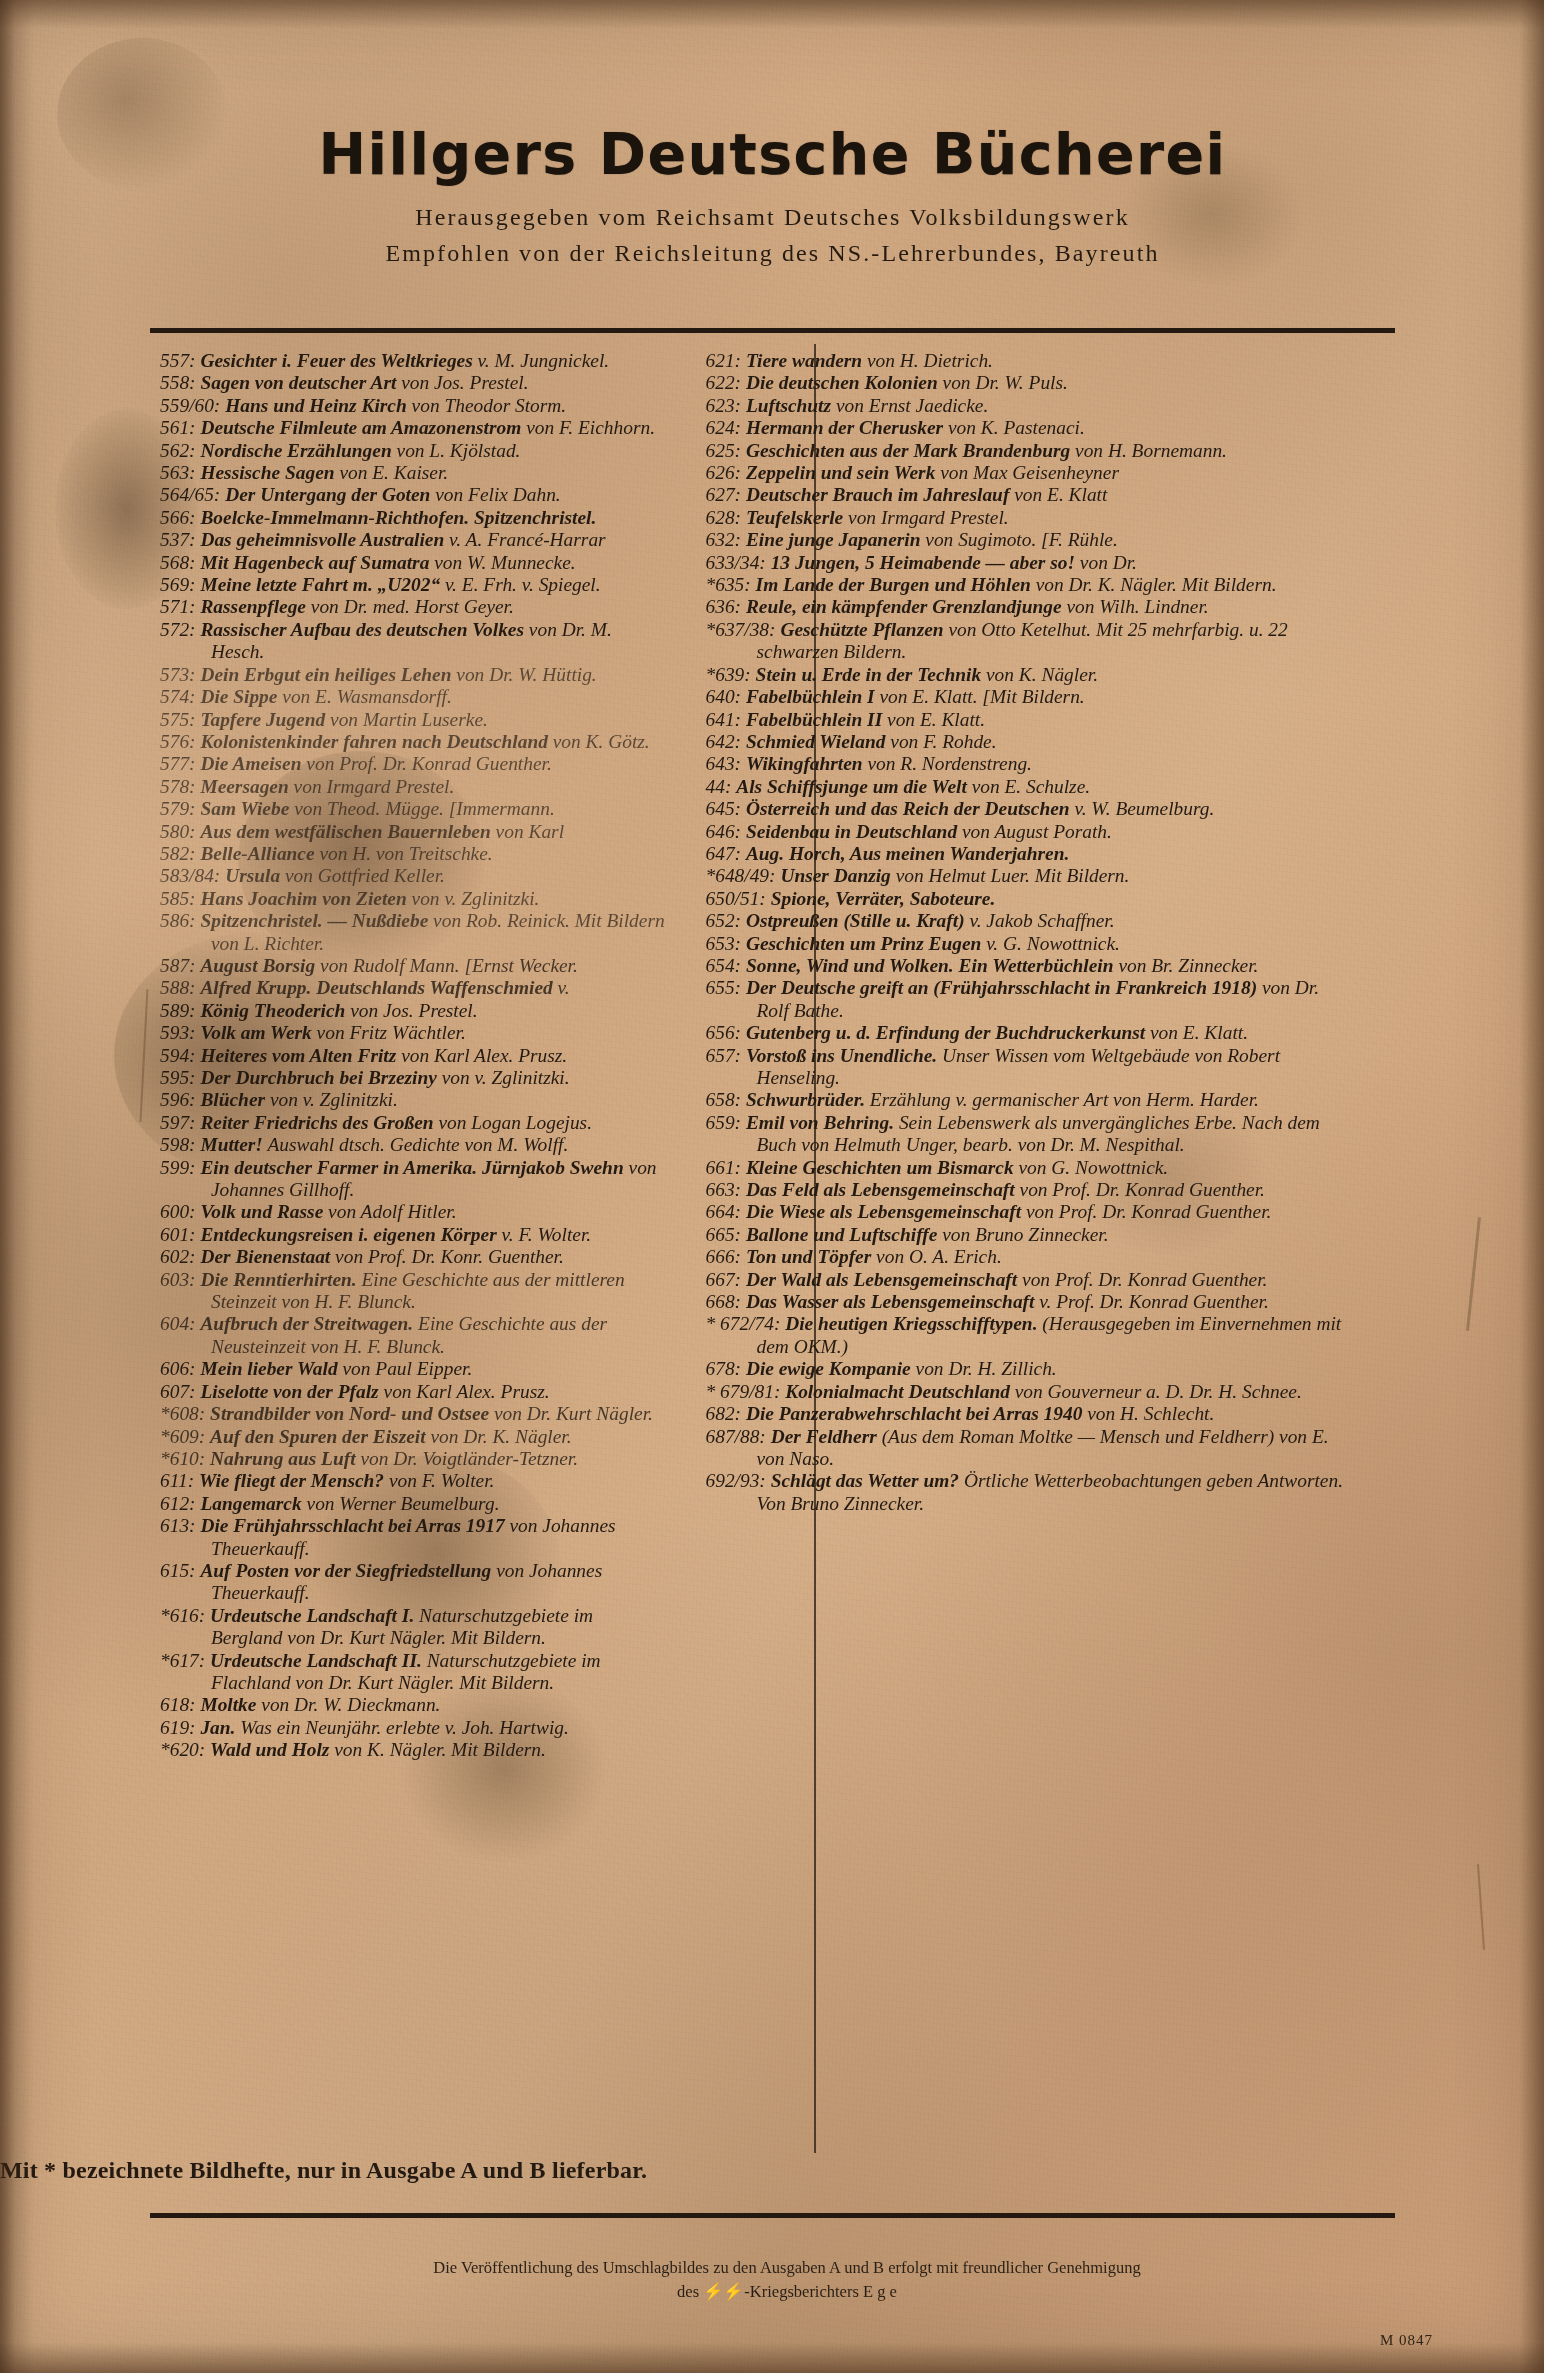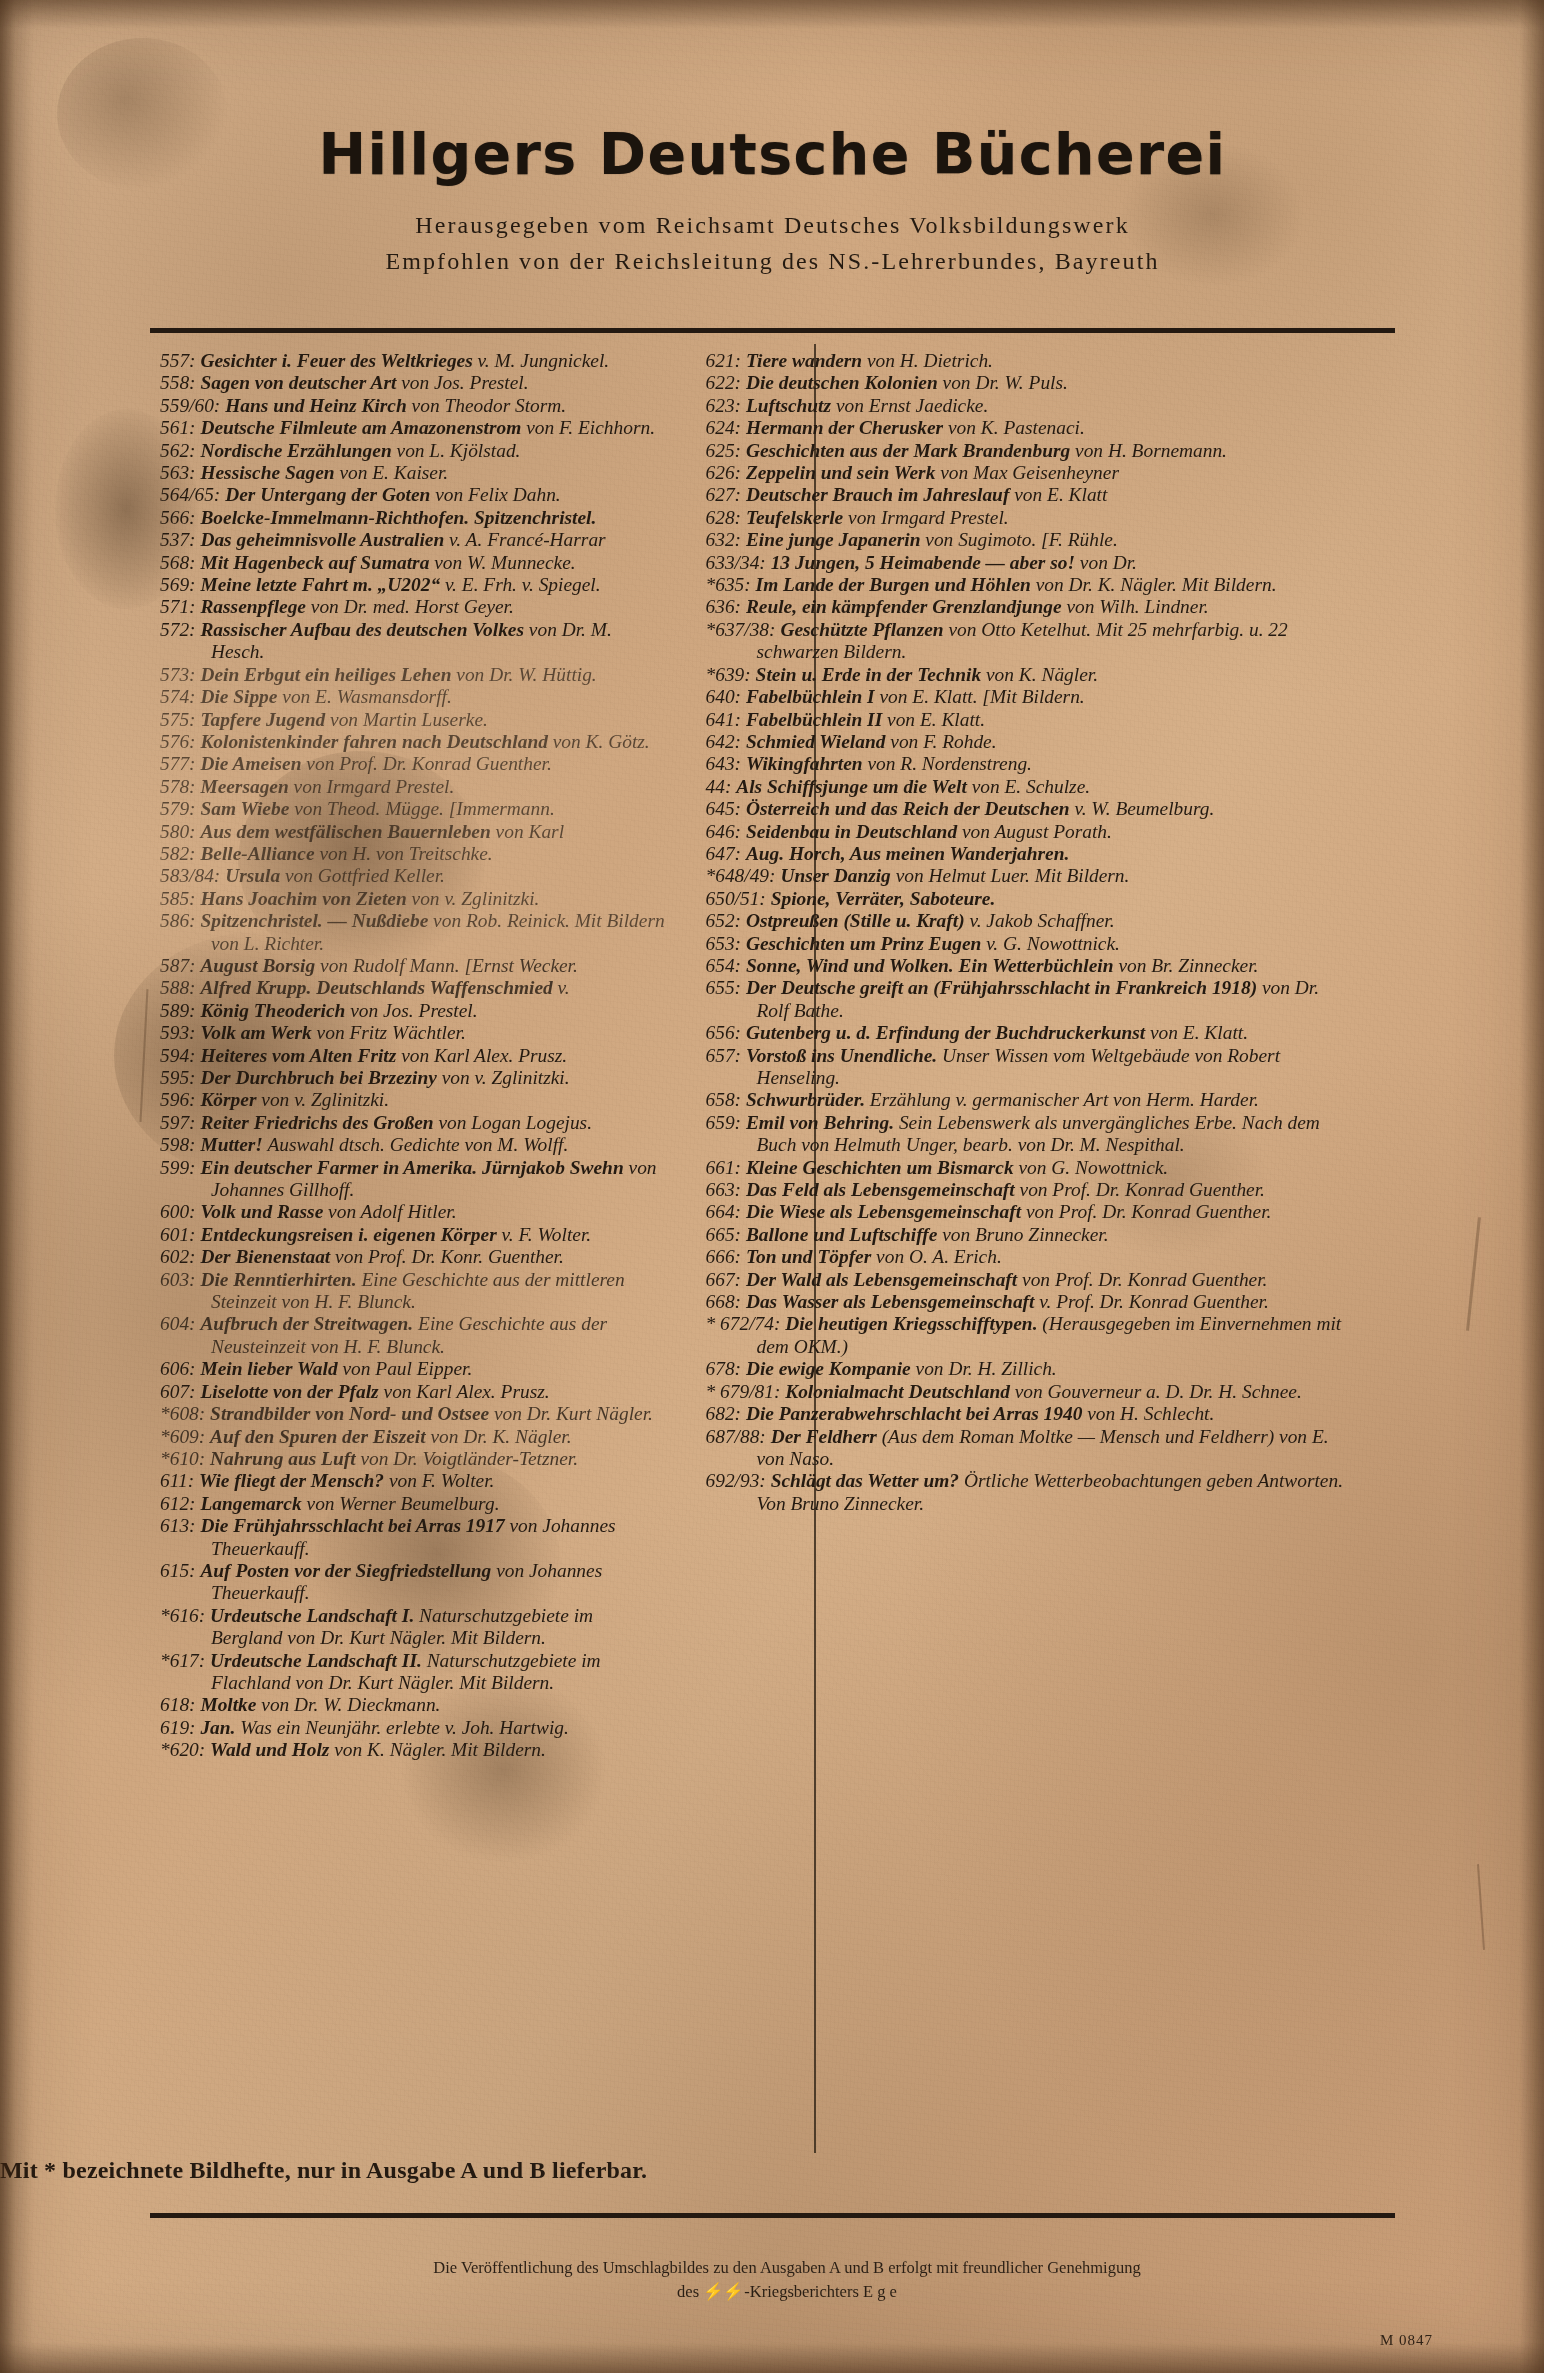--- a/index.html
+++ b/index.html
@@ -91,21 +91,21 @@
     letter-spacing:1.4px;
     color:#1b140d;
     line-height:1;
     text-shadow:0 0 1px rgba(40,26,14,.55);
   }
   .sub{
     font-family:"Liberation Serif", serif;
     font-size:24px;
     letter-spacing:2.1px;
     color:#241a11;
-    margin-top:29px;
+    margin-top:21px;
     white-space:nowrap;
   }
   .sub2{margin-top:8.6px;}
 
   .rule{
     position:absolute;background:#231911;
   }
   #rule-top{left:150px;right:150px;top:328px;height:4.8px;}
   #rule-bottom{left:150px;right:150px;top:2213px;height:4.8px;}
 
@@ -206,21 +206,21 @@
         <div class="entry fade2"><span class="num">582: </span><span class="ttl">Belle-Alliance</span><span class="rest"> von H. von Treitschke.</span></div>
         <div class="entry fade2"><span class="num">583/84: </span><span class="ttl">Ursula</span><span class="rest"> von Gottfried Keller.</span></div>
         <div class="entry fade2"><span class="num">585: </span><span class="ttl">Hans Joachim von Zieten</span><span class="rest"> von v. Zglinitzki.</span></div>
         <div class="entry fade2"><span class="num">586: </span><span class="ttl">Spitzenchristel. — Nußdiebe</span><span class="rest"> von Rob. Reinick. Mit Bildern von L. Richter.</span></div>
         <div class="entry fade1"><span class="num">587: </span><span class="ttl">August Borsig</span><span class="rest"> von Rudolf Mann. [Ernst Wecker.</span></div>
         <div class="entry fade1"><span class="num">588: </span><span class="ttl">Alfred Krupp. Deutschlands Waffenschmied</span><span class="rest"> v.</span></div>
         <div class="entry"><span class="num">589: </span><span class="ttl">König Theoderich</span><span class="rest"> von Jos. Prestel.</span></div>
         <div class="entry"><span class="num">593: </span><span class="ttl">Volk am Werk</span><span class="rest"> von Fritz Wächtler.</span></div>
         <div class="entry"><span class="num">594: </span><span class="ttl">Heiteres vom Alten Fritz</span><span class="rest"> von Karl Alex. Prusz.</span></div>
         <div class="entry"><span class="num">595: </span><span class="ttl">Der Durchbruch bei Brzeziny</span><span class="rest"> von v. Zglinitzki.</span></div>
-        <div class="entry"><span class="num">596: </span><span class="ttl">Körper</span><span class="rest"> von v. Zglinitzki.</span></div>
+        <div class="entry"><span class="num">596: </span><span class="ttl">Blücher</span><span class="rest"> von v. Zglinitzki.</span></div>
         <div class="entry"><span class="num">597: </span><span class="ttl">Reiter Friedrichs des Großen</span><span class="rest"> von Logan Logejus.</span></div>
         <div class="entry"><span class="num">598: </span><span class="ttl">Mutter!</span><span class="rest"> Auswahl dtsch. Gedichte von M. Wolff.</span></div>
         <div class="entry"><span class="num">599: </span><span class="ttl">Ein deutscher Farmer in Amerika. Jürnjakob Swehn</span><span class="rest"> von Johannes Gillhoff.</span></div>
         <div class="entry"><span class="num">600: </span><span class="ttl">Volk und Rasse</span><span class="rest"> von Adolf Hitler.</span></div>
         <div class="entry"><span class="num">601: </span><span class="ttl">Entdeckungsreisen i. eigenen Körper</span><span class="rest"> v. F. Wolter.</span></div>
         <div class="entry"><span class="num">602: </span><span class="ttl">Der Bienenstaat</span><span class="rest"> von Prof. Dr. Konr. Guenther.</span></div>
         <div class="entry fade1"><span class="num">603: </span><span class="ttl">Die Renntierhirten.</span><span class="rest"> Eine Geschichte aus der mittleren Steinzeit von H. F. Blunck.</span></div>
         <div class="entry fade1"><span class="num">604: </span><span class="ttl">Aufbruch der Streitwagen.</span><span class="rest"> Eine Geschichte aus der Neusteinzeit von H. F. Blunck.</span></div>
         <div class="entry"><span class="num">606: </span><span class="ttl">Mein lieber Wald</span><span class="rest"> von Paul Eipper.</span></div>
         <div class="entry"><span class="num">607: </span><span class="ttl">Liselotte von der Pfalz</span><span class="rest"> von Karl Alex. Prusz.</span></div>

